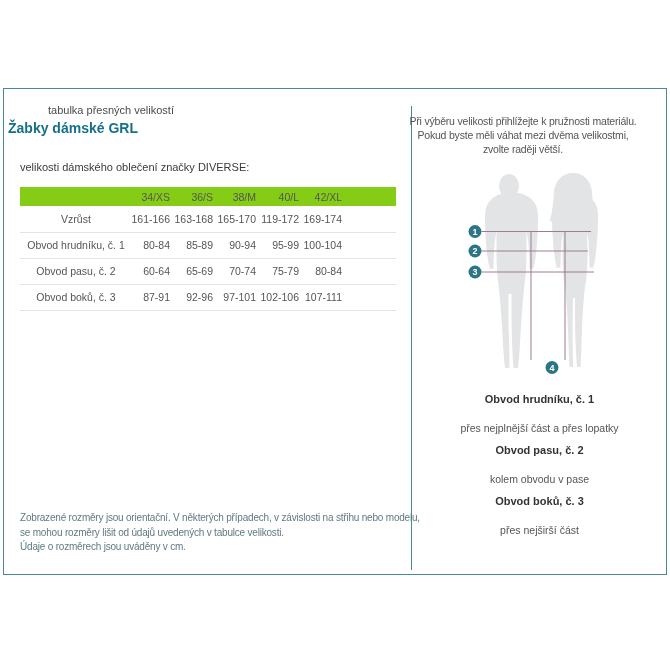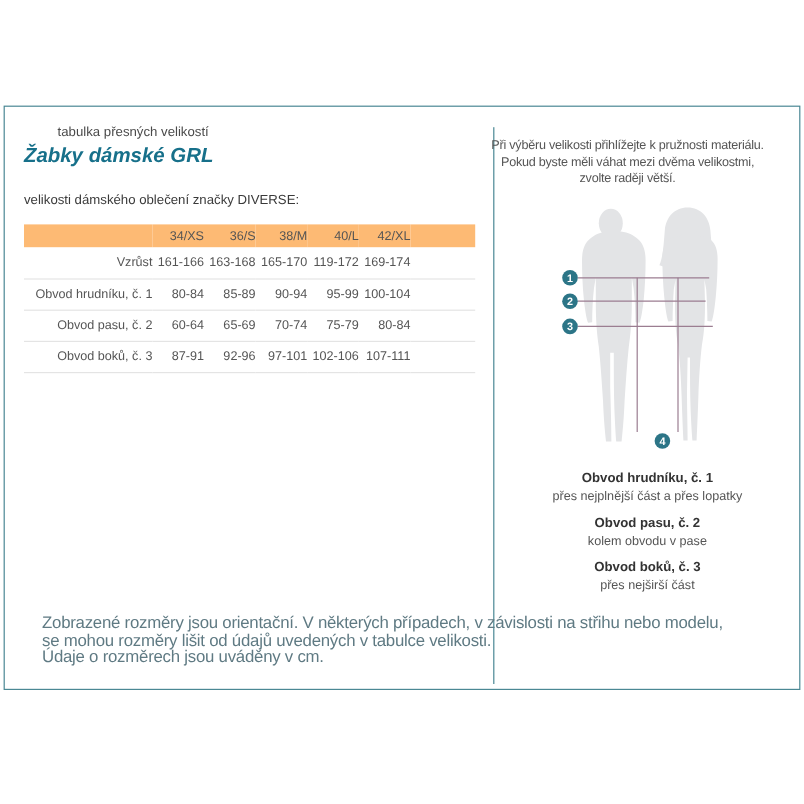--- a/index.html
+++ b/index.html
@@ -18,59 +18,59 @@
   .divider {
     position:absolute; left:411px; top:106px; width:1px; height:464px;
     background:#4a8894;
   }
   
   .eyebrow {
     position:absolute; left:20px; top:104px;
     font-size:11px; color:#4a4a4a; white-space:nowrap;padding-left:28px;
   }
   .page-title {
-    position:absolute; left:20px; top:120px;
-    font-size:17px; font-weight:bold; color:#17708a; white-space:nowrap;font-style:italic;
+    position:absolute; left:8px; top:120px;
+    font-size:14px; font-weight:bold; color:#17708a; white-space:nowrap;
   }
   .subtitle {
     position:absolute; left:20px; top:161px;
     font-size:11px; font-weight:normal; color:#3a3a3a; white-space:nowrap;
   }
   table.sizes {
     position:absolute; left:20px; top:187px; width:376px;
     border-collapse:collapse; table-layout:fixed;
     font-size:10.5px; color:#555;
   }
-  table.sizes thead tr { background:#fdba74; height:19px; }
+  table.sizes thead tr { background:#84cc16; height:19px; }
   table.sizes tbody tr { height:26px; border-bottom:1px solid #e4e4e4; }
   table.sizes th { font-weight:normal; text-align:right; padding:0; }
   table.sizes td { padding:0; }
-  table.sizes td.lbl { text-align:right; padding-left:5px; }
+  table.sizes td.lbl { text-align:center; padding-left:5px; }
   table.sizes td.val { text-align:right; }
   .footnote {
-    position:absolute; left:35px; top:511px;
-    font-size:14px; letter-spacing:-0.2px; line-height:14.5px;
+    position:absolute; left:20px; top:511px;
+    font-size:10px; letter-spacing:-0.2px; line-height:14.5px;
     color:#5f7a83;
   }
   .footnote div { white-space:nowrap; }
   
   .intro {
     position:absolute; left:396px; top:114px; width:254px;
     text-align:center; font-size:10.5px; letter-spacing:-0.2px;
     line-height:14px; color:#555;
   }
   .intro div { white-space:nowrap; }
   .figure-wrap { position:absolute; left:455px; top:165px; width:160px; height:215px; }
   .measures {
     position:absolute; left:412px; top:392px; width:255px;
     text-align:center;
   }
   .m-title { font-size:11px; font-weight:bold; color:#333; line-height:14px; margin-top:8px; }
   .m-title:first-child { margin-top:0; }
-  .m-desc { font-size:10.5px; color:#555; line-height:14px; margin-top:1px; }
+  .m-desc { font-size:10.5px; color:#555; line-height:14px; margin-top:15px; }
 </style>
 </head>
 <body>
 
 <div class="frame"></div>
 <div class="divider"></div>
 
 <div class="eyebrow">tabulka přesných velikostí</div>
 <div class="page-title">Žabky dámské GRL</div>
 <div class="subtitle">velikosti dámského oblečení značky DIVERSE:</div>

